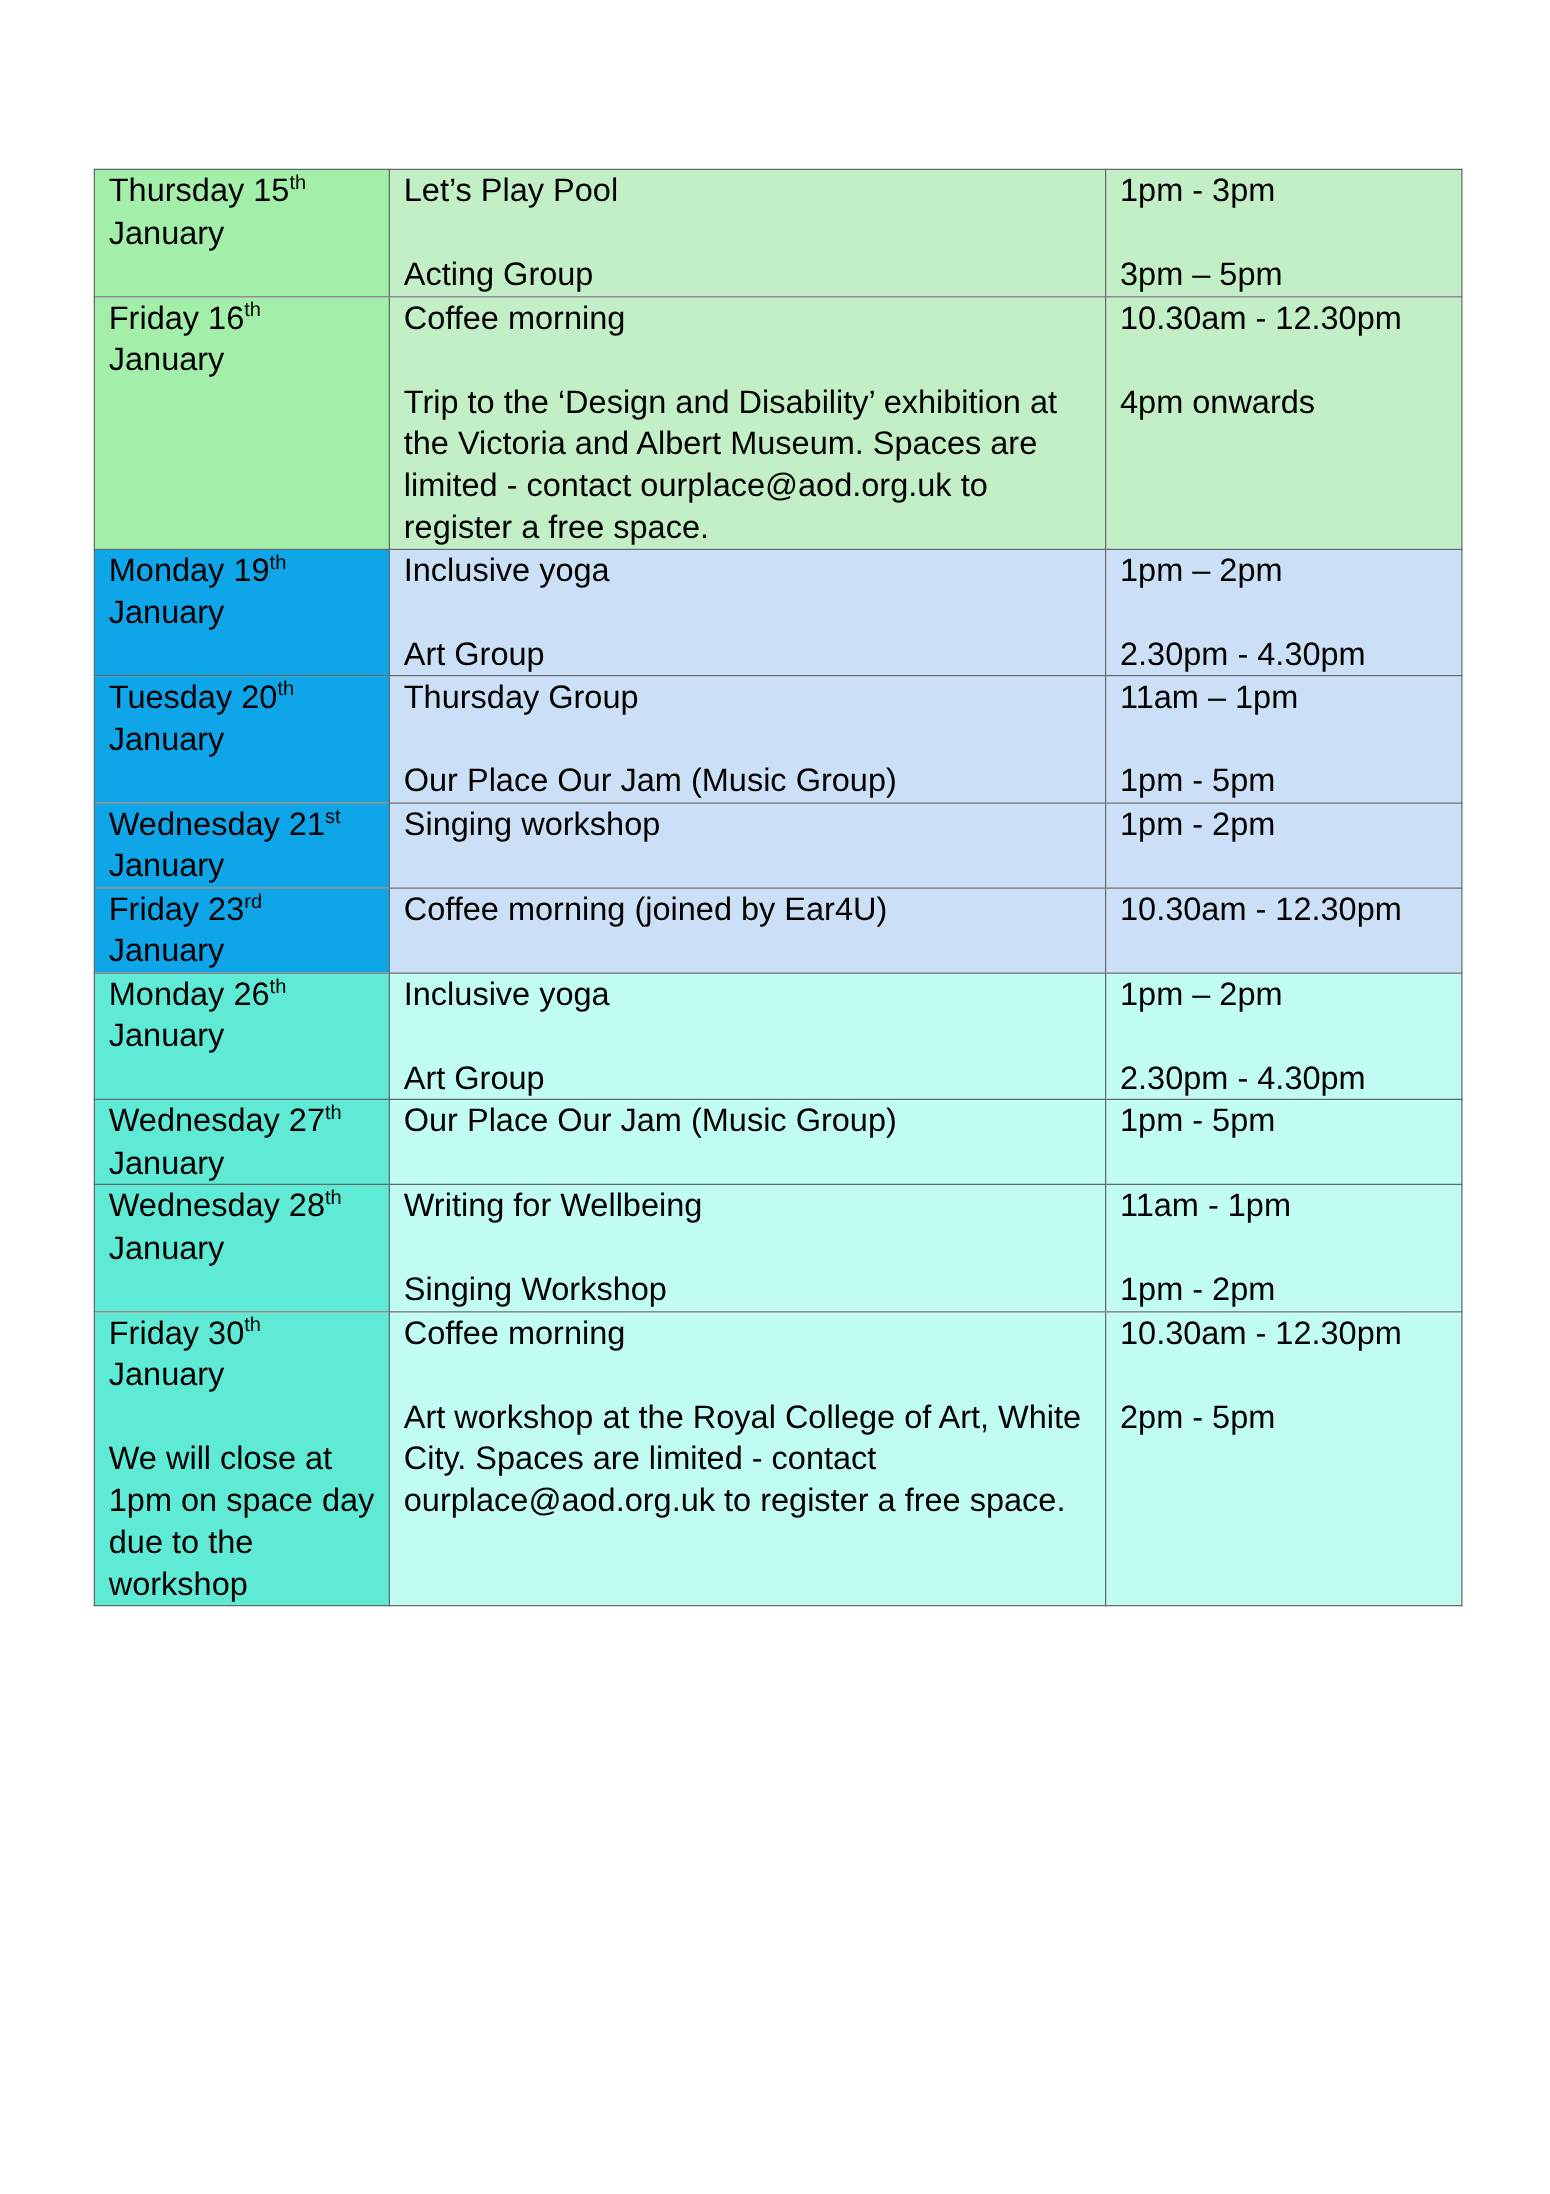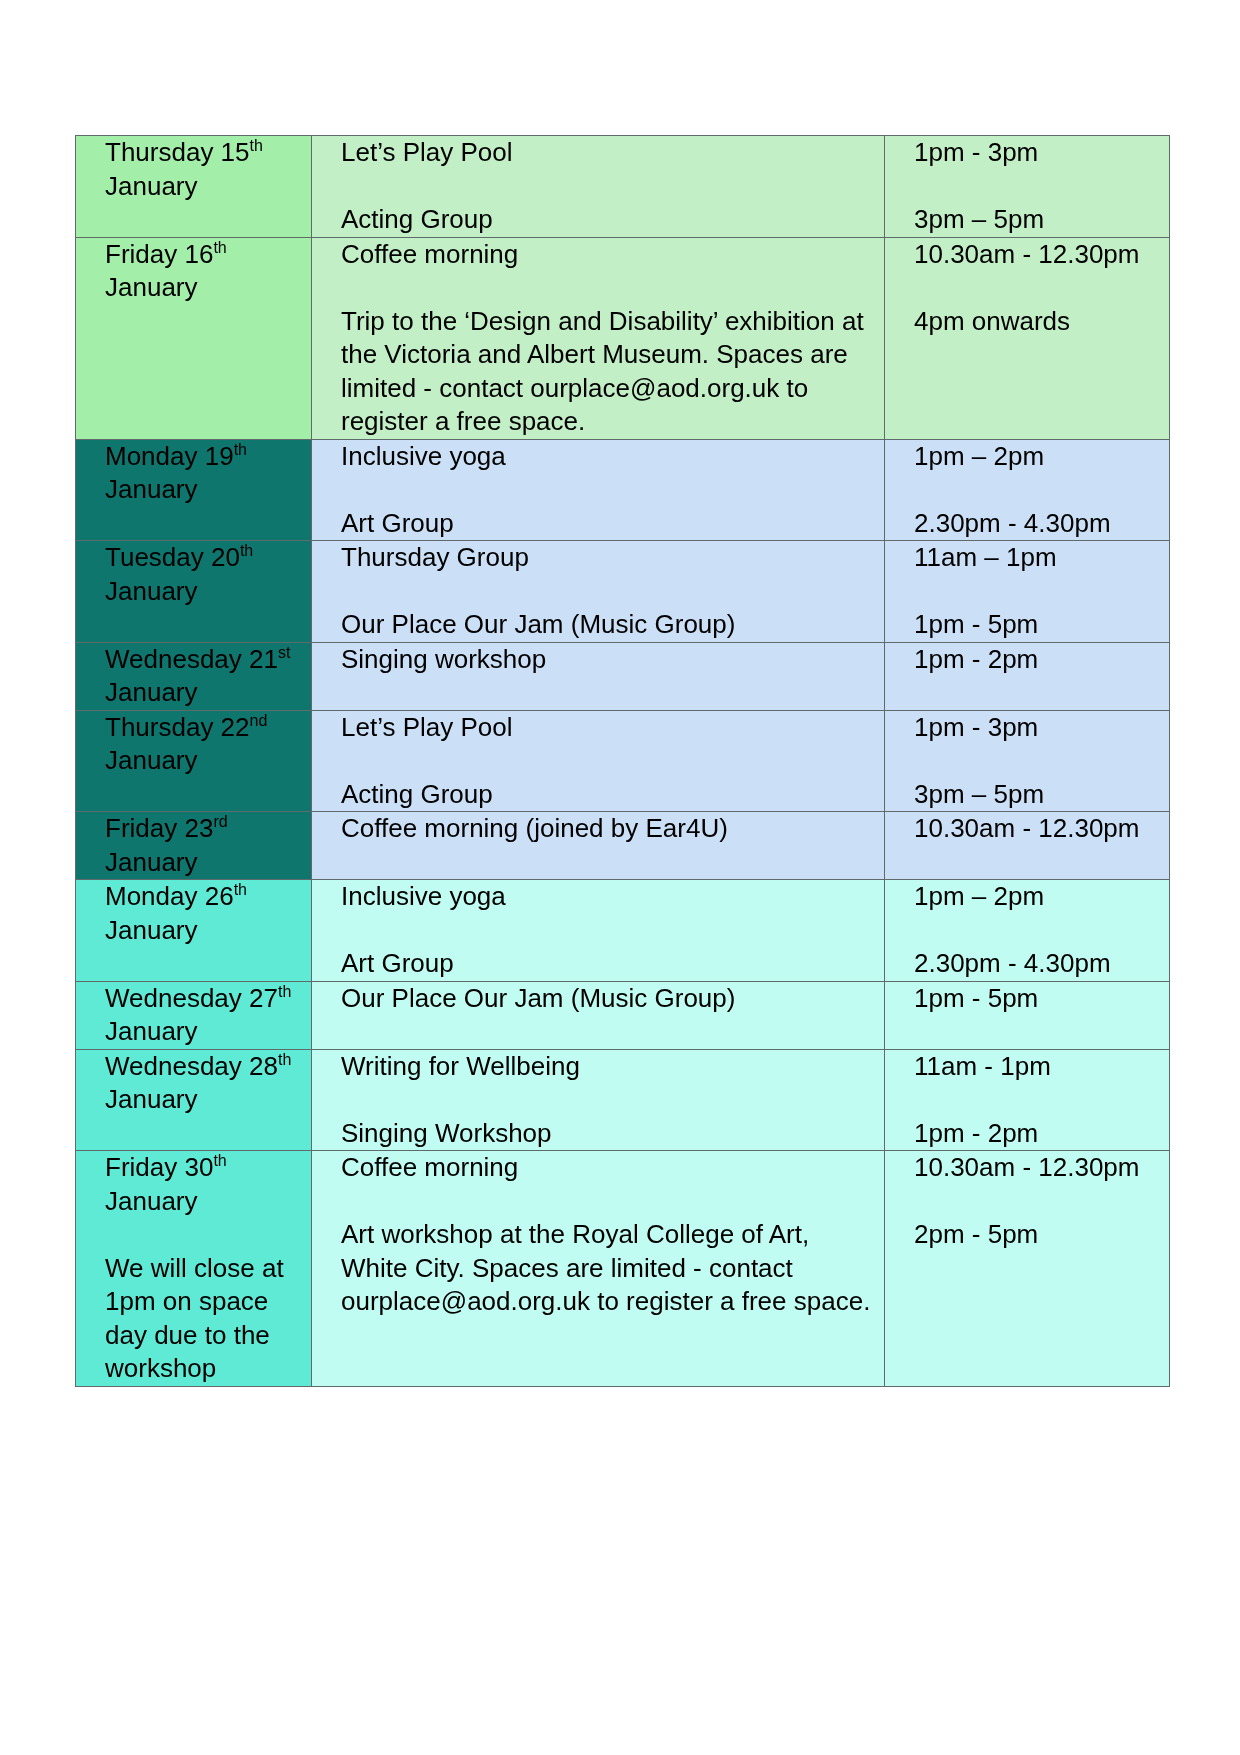--- a/index.html
+++ b/index.html
@@ -8,34 +8,34 @@
     font-family: "Liberation Sans", sans-serif; color: #000;
   }
   .schedule {
     position: absolute; left: 75px; top: 135px;
     border-collapse: collapse; table-layout: fixed;
     width: 1094px;
   }
   .schedule td {
     border: 1.5px solid #5f6a6a;
     vertical-align: top;
-    padding: 0 10px 0 29px;
+    padding: 0 10px 0 11px;
     font-size: 26px; line-height: 33.5px;
     overflow: hidden;
   }
   col.c-day { width: 236px; }
   col.c-act { width: 573px; }
   col.c-time { width: 285px; }
   sup { font-size: 16px; line-height: 0; vertical-align: 10px; }
   .line { display: block; white-space: pre-wrap; min-height: 33.5px; }
   .gap { display: block; height: 33.5px; }
   
   .wk1 .day { background: #a3efaa; }
   .wk1 .act, .wk1 .time { background: #c3efc6; }
-  .wk2 .day { background: #0f766e; }
+  .wk2 .day { background: #0ea5e9; }
   .wk2 .act, .wk2 .time { background: #cbe0f6; }
   .wk3 .day { background: #5eead4; }
   .wk3 .act, .wk3 .time { background: #c1fcf2; }
 </style>
 </head>
 <body>
 
 <table class="schedule">
   <colgroup>
       <col class="c-day">
@@ -122,37 +122,20 @@
       <span class="note-wrap"></span>
     </td>
     <td class="act">
           <span class="line">Singing workshop</span>
         </td>
     <td class="time">
           <span class="line">1pm - 2pm</span>
         </td>
   </tr>
 
-  <tr class="wk2">
-    <td class="day">
-      <span class="line"><span>Thursday 22</span><sup>nd</sup></span>
-      <span class="line">January</span>
-      <span class="note-wrap"></span>
-    </td>
-    <td class="act">
-          <span class="line">Let’s Play Pool</span>
-          <span class="gap"></span>
-          <span class="line">Acting Group</span>
-        </td>
-    <td class="time">
-          <span class="line">1pm - 3pm</span>
-          <span class="gap"></span>
-          <span class="line">3pm – 5pm</span>
-        </td>
-  </tr>
 
   <tr class="wk2">
     <td class="day">
       <span class="line"><span>Friday 23</span><sup>rd</sup></span>
       <span class="line">January</span>
       <span class="note-wrap"></span>
     </td>
     <td class="act">
           <span class="line">Coffee morning (joined by Ear4U)</span>
         </td>

